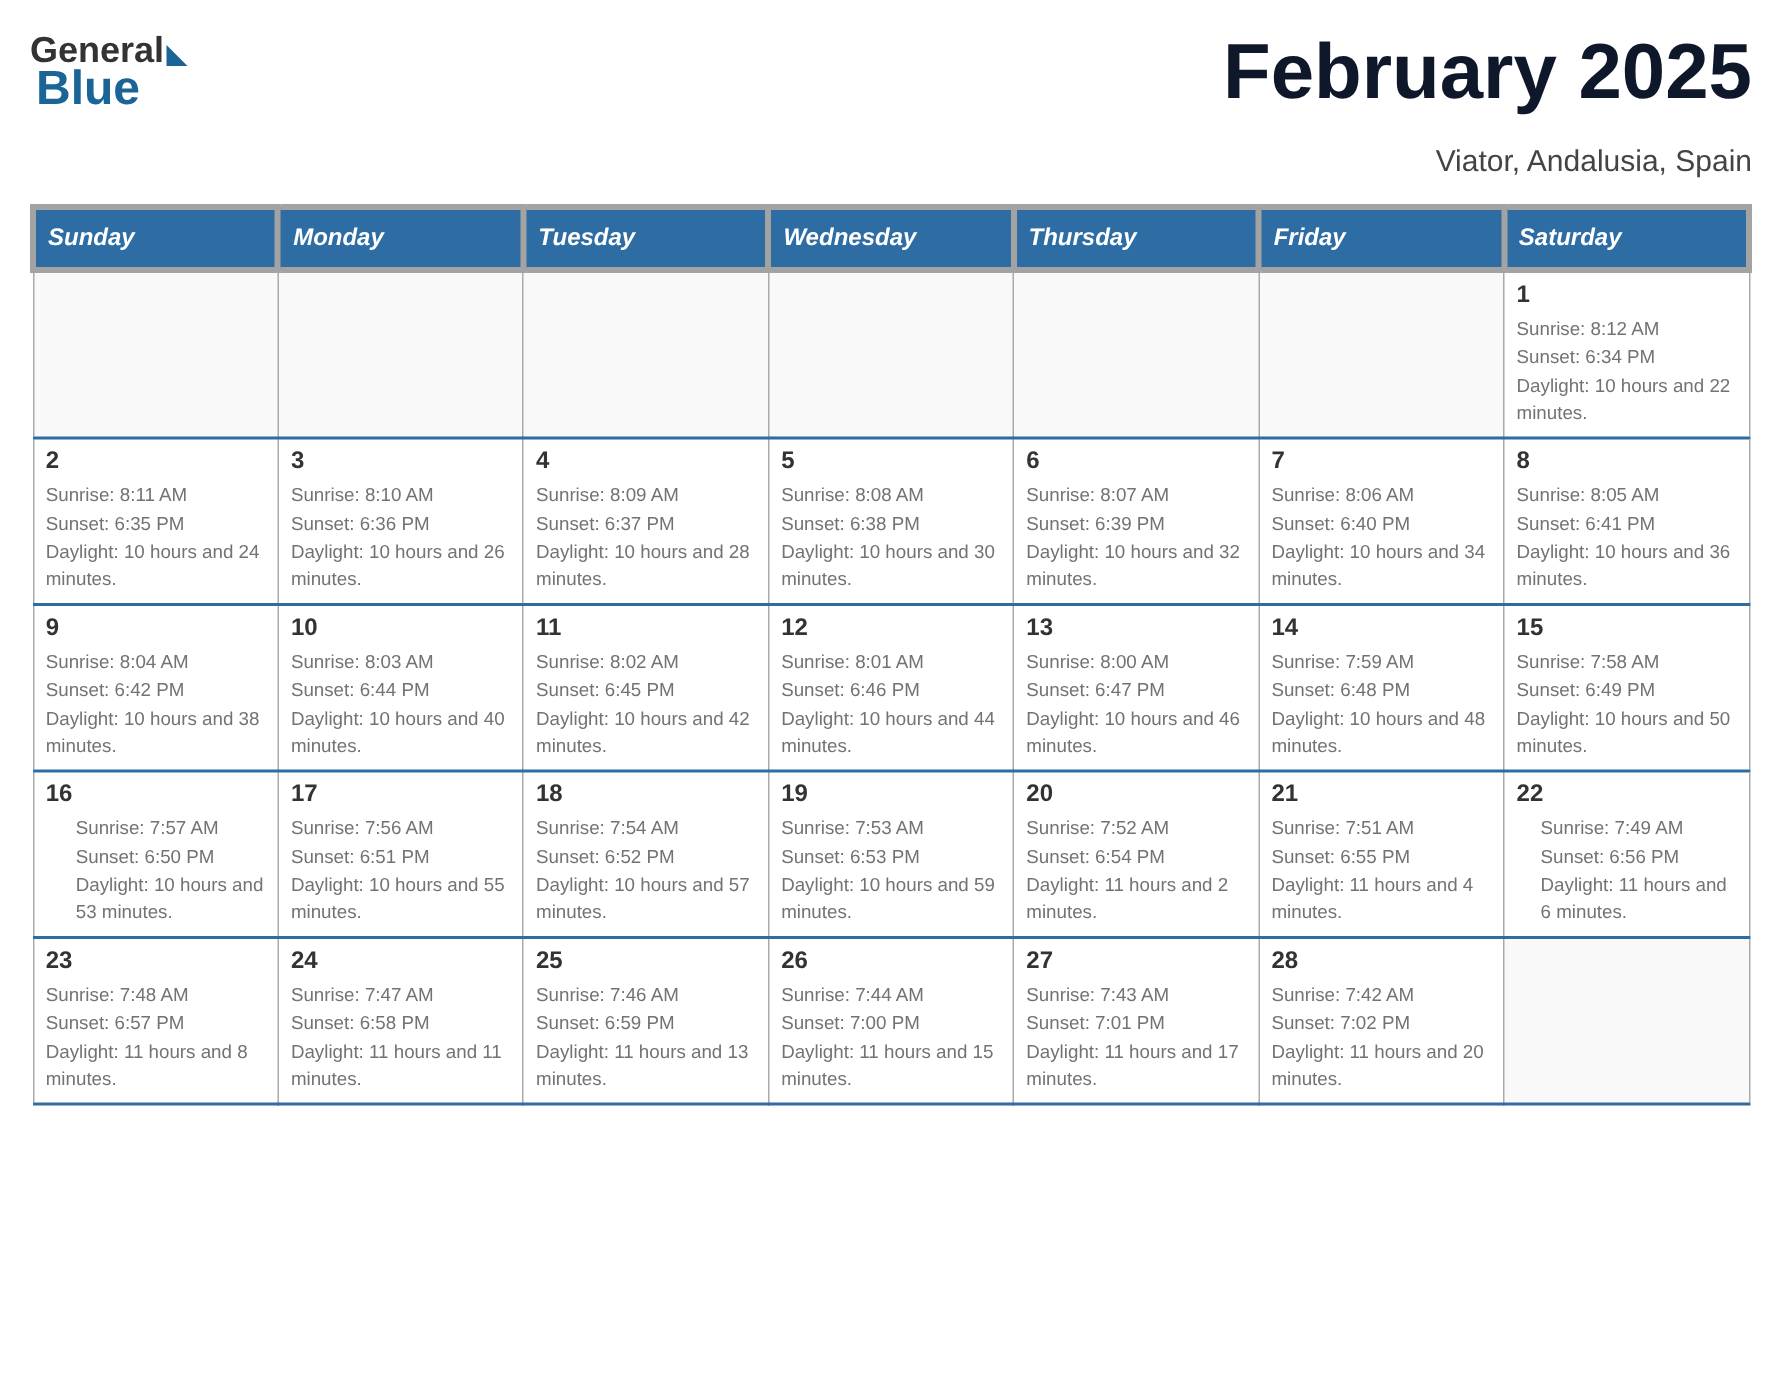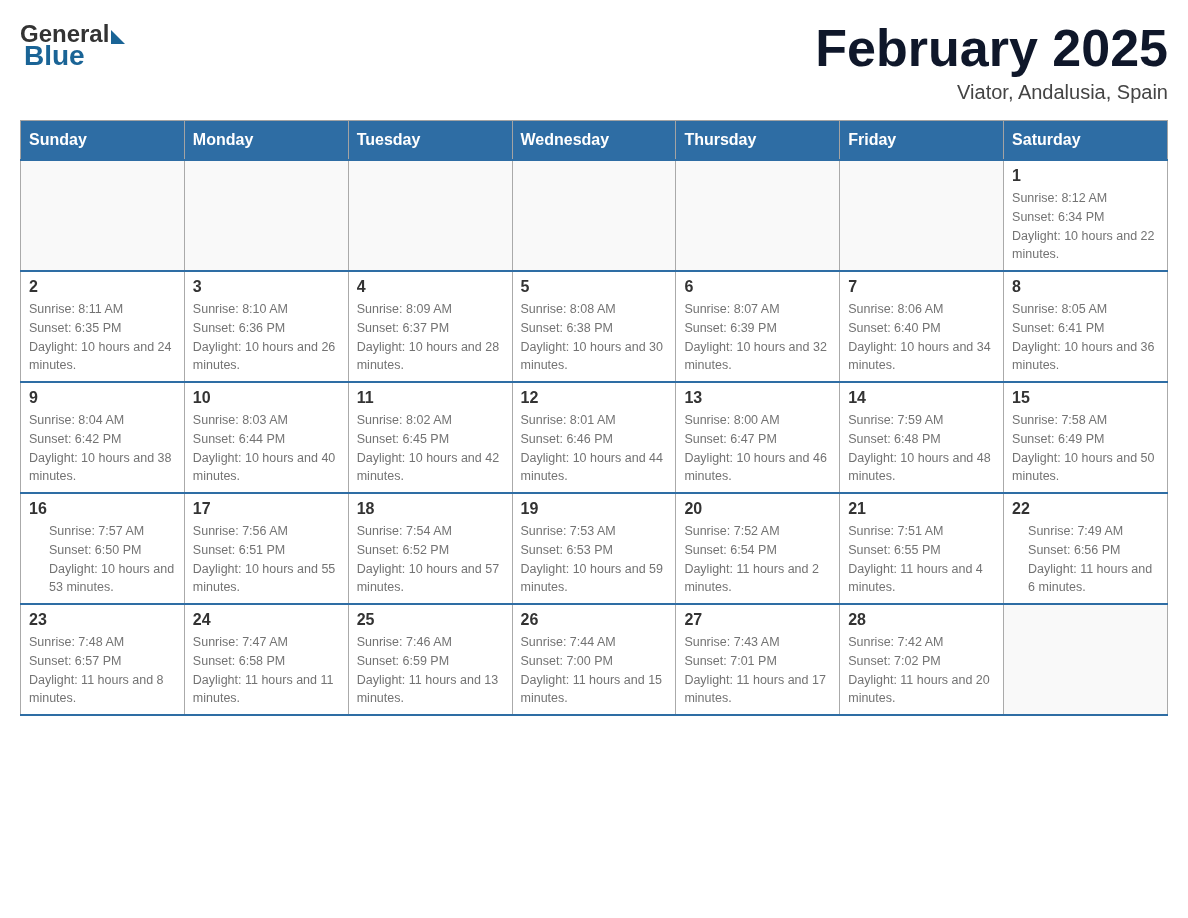--- a/index.html
+++ b/index.html
@@ -33,53 +33,54 @@
     .logo-arrow {
       width: 0;
       height: 0;
       border-left: 14px solid #1a6496;
       border-top: 14px solid transparent;
       border-bottom: 0px solid transparent;
       margin-left: 2px;
       margin-top: 6px;
     }
     .logo-line2 {
-      font-size: 28px;
+      font-size: 32px;
       font-weight: bold;
       color: #1a6496;
       margin-top: -8px;
       margin-left: 4px;
     }
     .title-area {
       text-align: right;
     }
     .month-title {
       font-size: 52px;
       font-weight: bold;
       color: #0f172a;
       line-height: 1.1;
     }
     .location {
       font-size: 20px;
       color: #444;
-      margin-top: 4px;
+      margin-top: 20px;
     }
     .calendar {
       width: 100%;
       border-collapse: collapse;
       border: 1px solid #999;
     }
     .calendar th {
       background-color: #2e6da4;
       color: #fff;
       font-size: 16px;
       font-weight: bold;
       padding: 10px 8px;
       text-align: left;
-      border: 1px solid #a3a3a3;
+      border: 4px solid #a3a3a3;
+      font-style: italic;
     }
     .calendar td {
       vertical-align: top;
       border: 1px solid #aaa;
       padding: 6px 8px;
       width: calc(100% / 7);
       min-height: 110px;
       font-size: 13px;
       color: #333;
     }

